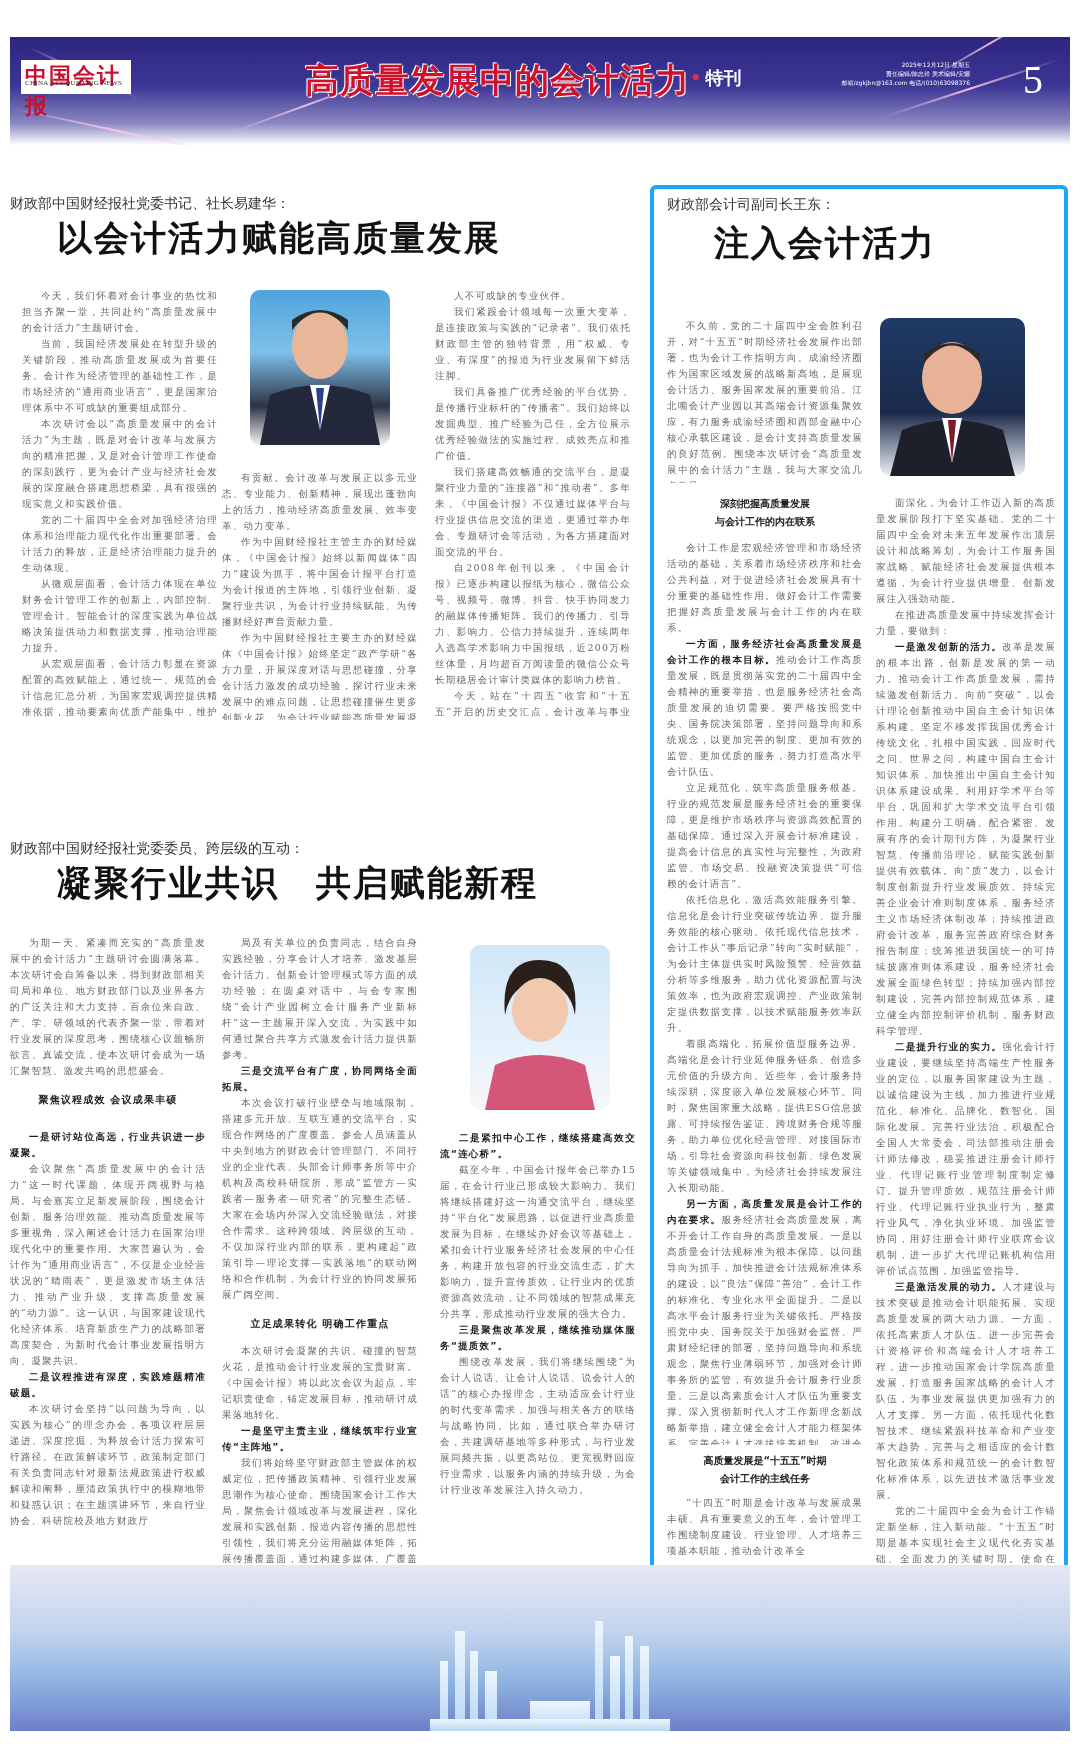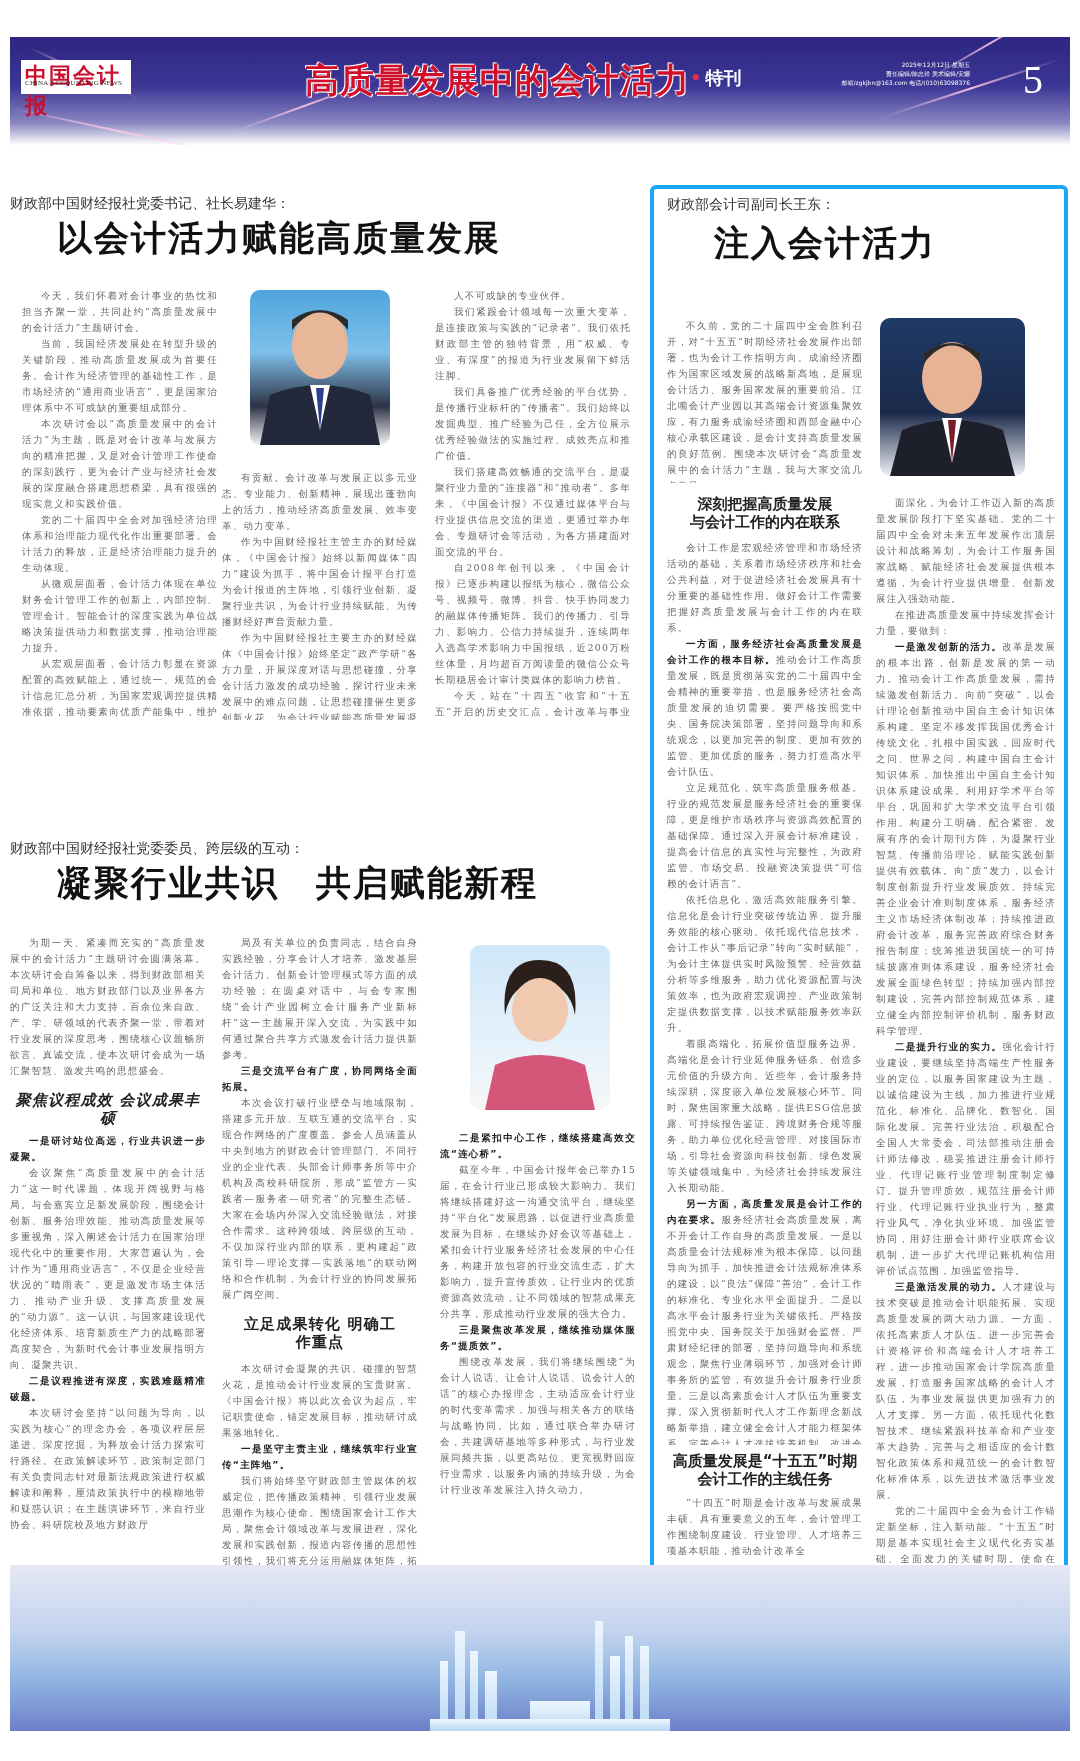--- a/index.html
+++ b/index.html
@@ -15,21 +15,21 @@
   .banner-sub{left:690px;top:66px;font-size:18px;font-weight:bold;color:#fff;font-family:"DejaVu Sans",sans-serif;}
   .banner-sub .dot{color:#e03050;margin-right:4px;}
   .meta{right:110px;top:60px;width:200px;text-align:right;font-size:6px;color:#fff;line-height:9px;font-family:"DejaVu Sans",sans-serif;}
   .pageno{left:1023px;top:56px;font-size:40px;color:#fff;font-family:"Liberation Serif",serif;}
   
   .byline{font-size:14px;color:#333;font-family:"DejaVu Sans",sans-serif;}
   .headline{font-size:35px;font-weight:bold;color:#111;letter-spacing:2px;font-family:Liberation Sans, sans-serif;line-height:36px;margin-left:47px;}
   .col{font-size:9.5px;line-height:16px;color:#666;text-align:justify;letter-spacing:1.2px;overflow:hidden;}
   .col p{margin:0;text-indent:2em;}
   .col b{color:#222;font-family:"DejaVu Sans",sans-serif;}
-  .subhead{font-size:15px;font-weight:bold;color:#222;text-align:center;font-family:"DejaVu Sans",sans-serif;line-height:18px;}
+  .subhead{font-size:10px;font-weight:bold;color:#222;text-align:center;font-family:"DejaVu Sans",sans-serif;line-height:18px;}
   .photo{border-radius:10px;overflow:hidden;}
   .highlight{left:650px;top:185px;width:418px;height:1390px;border:4px solid #1aa7f5;border-radius:6px;box-sizing:border-box;}
   .footer-img{left:10px;top:1565px;width:1060px;height:166px;background:linear-gradient(180deg,#e6e8f4 0%,#c3d4ee 40%,#8fb4e2 70%,#6e7fc8 100%);overflow:hidden;}
   .city{position:absolute;bottom:0;background:linear-gradient(180deg,#eef6ff,#b8d8f3);}
 </style>
 </head>
 <body>
 
 <div class="abs banner">
   <div class="streak" style="left:20px;top:10px;width:120px;transform:rotate(25deg);"></div>
@@ -83,21 +83,21 @@
     <p>我们搭建高效畅通的交流平台，是凝聚行业力量的“连接器”和“推动者”。多年来，《中国会计报》不仅通过媒体平台与行业提供信息交流的渠道，更通过举办年会、专题研讨会等活动，为各方搭建面对面交流的平台。</p>
     <p>自2008年创刊以来，《中国会计报》已逐步构建以报纸为核心，微信公众号、视频号、微博、抖音、快手协同发力的融媒体传播矩阵。我们的传播力、引导力、影响力、公信力持续提升，连续两年入选高学术影响力中国报纸，近200万粉丝体量，月均超百万阅读量的微信公众号长期稳居会计审计类媒体的影响力榜首。</p>
     <p>今天，站在“十四五”收官和“十五五”开启的历史交汇点，会计改革与事业发展到了新的关键阶段，全面发力的关键时期，会计活力的持续赋能和及会计行业的活力绽放，将不断推动高质量发展的需要。为推进财政工作高质量发展，为全面建成社会主义现代化强国提供坚实基础保障。</p>
   </div>
 
 <div class="abs byline" style="left:10px;top:840px;">财政部中国财经报社党委委员、跨层级的互动：</div>
 <div class="abs headline" style="left:10px;top:865px;">凝聚行业共识　共启赋能新程</div>
 
 <div class="abs col" style="left:10px;top:935px;width:196px;height:630px;" id="a2c1">
     <p>为期一天、紧凑而充实的“高质量发展中的会计活力”主题研讨会圆满落幕。本次研讨会自筹备以来，得到财政部相关司局和单位、地方财政部门以及业界各方的广泛关注和大力支持，百余位来自政、产、学、研领域的代表齐聚一堂，带着对行业发展的深度思考，围绕核心议题畅所欲言、真诚交流，使本次研讨会成为一场汇聚智慧、激发共鸣的思想盛会。</p>
-    <p class="subhead" style="text-indent: 0px; margin: 12px 0px 6px; font-style: italic;">聚焦议程成效 会议成果丰硕</p>
+    <p class="subhead" style="text-indent: 0px; margin: 12px 0px 20px;">聚焦议程成效 会议成果丰硕</p>
     <p><b>一是研讨站位高远，行业共识进一步凝聚。</b></p>
     <p>会议聚焦“高质量发展中的会计活力”这一时代课题，体现开阔视野与格局。与会嘉宾立足新发展阶段，围绕会计创新、服务治理效能、推动高质量发展等多重视角，深入阐述会计活力在国家治理现代化中的重要作用。大家普遍认为，会计作为“通用商业语言”，不仅是企业经营状况的“晴雨表”，更是激发市场主体活力、推动产业升级、支撑高质量发展的“动力源”。这一认识，与国家建设现代化经济体系、培育新质生产力的战略部署高度契合，为新时代会计事业发展指明方向、凝聚共识。</p>
     <p><b>二是议程推进有深度，实践难题精准破题。</b></p>
     <p>本次研讨会坚持“以问题为导向，以实践为核心”的理念办会，各项议程层层递进、深度挖掘，为释放会计活力探索可行路径。在政策解读环节，政策制定部门有关负责同志针对最新法规政策进行权威解读和阐释，厘清政策执行中的模糊地带和疑惑认识；在主题演讲环节，来自行业协会、科研院校及地方财政厅</p>
   </div>
 <div class="abs col" style="left:222px;top:935px;width:196px;height:630px;" id="a2c2">
     <p>局及有关单位的负责同志，结合自身实践经验，分享会计人才培养、激发基层会计活力、创新会计管理模式等方面的成功经验；在圆桌对话中，与会专家围绕“会计产业园树立会计服务产业新标杆”这一主题展开深入交流，为实践中如何通过聚合共享方式激发会计活力提供新参考。</p>
     <p><b>三是交流平台有广度，协同网络全面拓展。</b></p>
     <p>本次会议打破行业壁垒与地域限制，搭建多元开放、互联互通的交流平台，实现合作网络的广度覆盖。参会人员涵盖从中央到地方的财政会计管理部门、不同行业的企业代表、头部会计师事务所等中介机构及高校科研院所，形成“监管方—实践者—服务者—研究者”的完整生态链。大家在会场内外深入交流经验做法，对接合作需求。这种跨领域、跨层级的互动，不仅加深行业内部的联系，更构建起“政策引导—理论支撑—实践落地”的联动网络和合作机制，为会计行业的协同发展拓展广阔空间。</p>
     <p class="subhead" style="text-indent: 0px; margin: 12px 18px 10px;">立足成果转化 明确工作重点</p>

